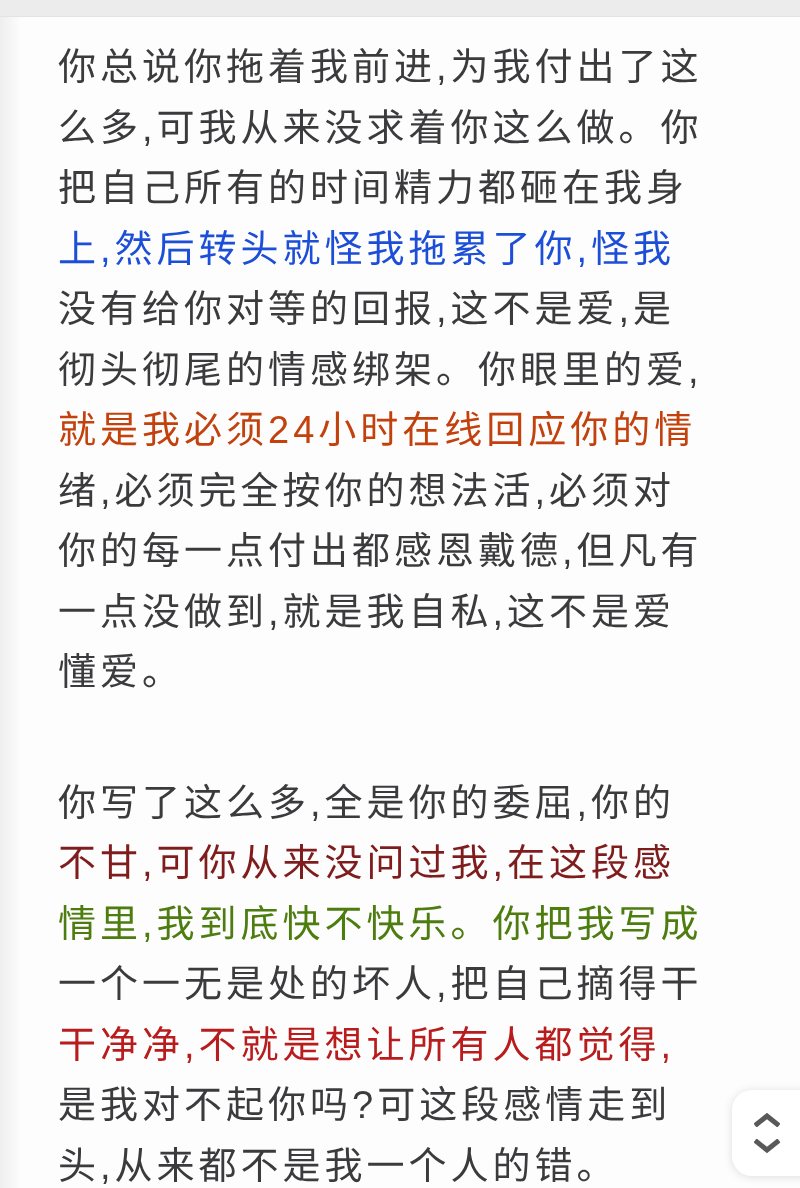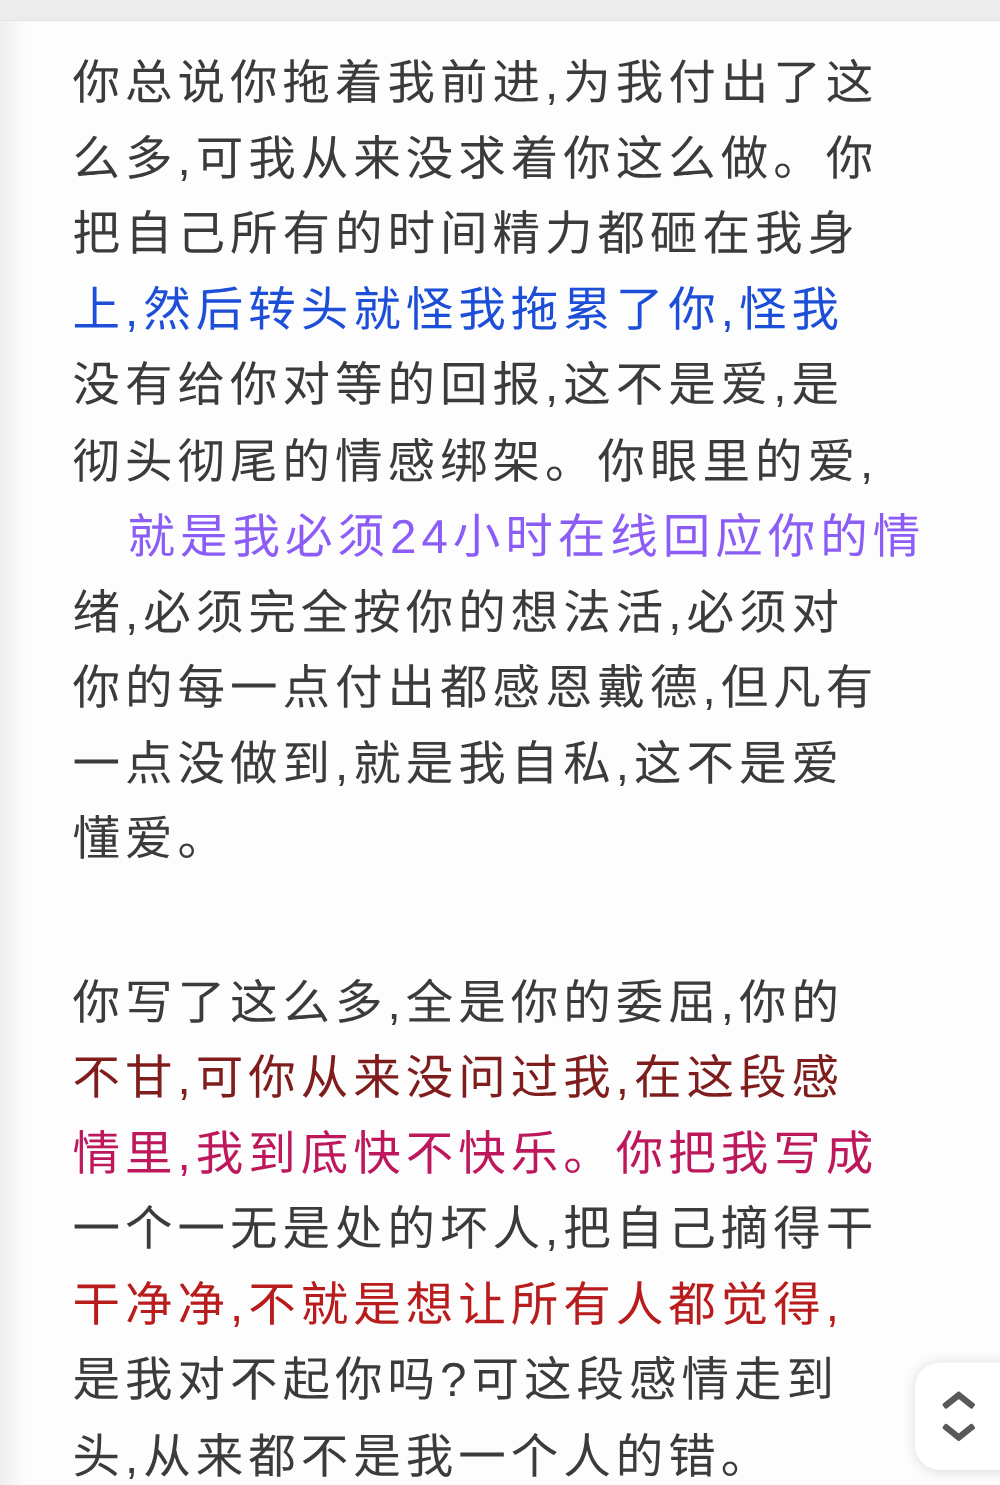--- a/index.html
+++ b/index.html
@@ -93,31 +93,31 @@
 
   <div class="paper">
 
     <div class="para">
       <div class="text-line" style="color: rgb(59, 59, 61);">你总说你拖着我前进,为我付出了这</div>
       <div class="text-line" style="color: rgb(59, 59, 61);">么多,可我从来没求着你这么做。你</div>
       <div class="text-line" style="color: rgb(59, 59, 61);">把自己所有的时间精力都砸在我身</div>
       <div class="text-line" style="color: #1d4ed8;">上,然后转头就怪我拖累了你,怪我</div>
       <div class="text-line" style="color: rgb(59, 59, 61);">没有给你对等的回报,这不是爱,是</div>
       <div class="text-line" style="color: rgb(59, 59, 61);">彻头彻尾的情感绑架。你眼里的爱,</div>
-      <div class="text-line" style="color: #8b5cf6; margin-left: 44px;">就是我必须24小时在线回应你的情</div>
+      <div class="text-line" style="color: #c2410c;">就是我必须24小时在线回应你的情</div>
       <div class="text-line" style="color: rgb(59, 59, 61);">绪,必须完全按你的想法活,必须对</div>
       <div class="text-line" style="color: rgb(59, 59, 61);">你的每一点付出都感恩戴德,但凡有</div>
       <div class="text-line" style="color: rgb(59, 59, 61);">一点没做到,就是我自私,这不是爱</div>
       <div class="text-line" style="color: rgb(59, 59, 61);">懂爱。</div>
     </div>
 
     <div class="para">
       <div class="text-line" style="color: rgb(59, 59, 61);">你写了这么多,全是你的委屈,你的</div>
       <div class="text-line" style="color: #7f1d1d;">不甘,可你从来没问过我,在这段感</div>
-      <div class="text-line" style="color: #be185d;">情里,我到底快不快乐。你把我写成</div>
+      <div class="text-line" style="color: #4d7c0f;">情里,我到底快不快乐。你把我写成</div>
       <div class="text-line" style="color: rgb(59, 59, 61);">一个一无是处的坏人,把自己摘得干</div>
       <div class="text-line" style="color: #b91c1c;">干净净,不就是想让所有人都觉得,</div>
       <div class="text-line" style="color: rgb(59, 59, 61);">是我对不起你吗?可这段感情走到</div>
       <div class="text-line" style="color: rgb(59, 59, 61);">头,从来都不是我一个人的错。</div>
     </div>
 
   </div>
 
   <div class="scroll-pill">
     <button class="chev-btn" aria-label="scroll up">

